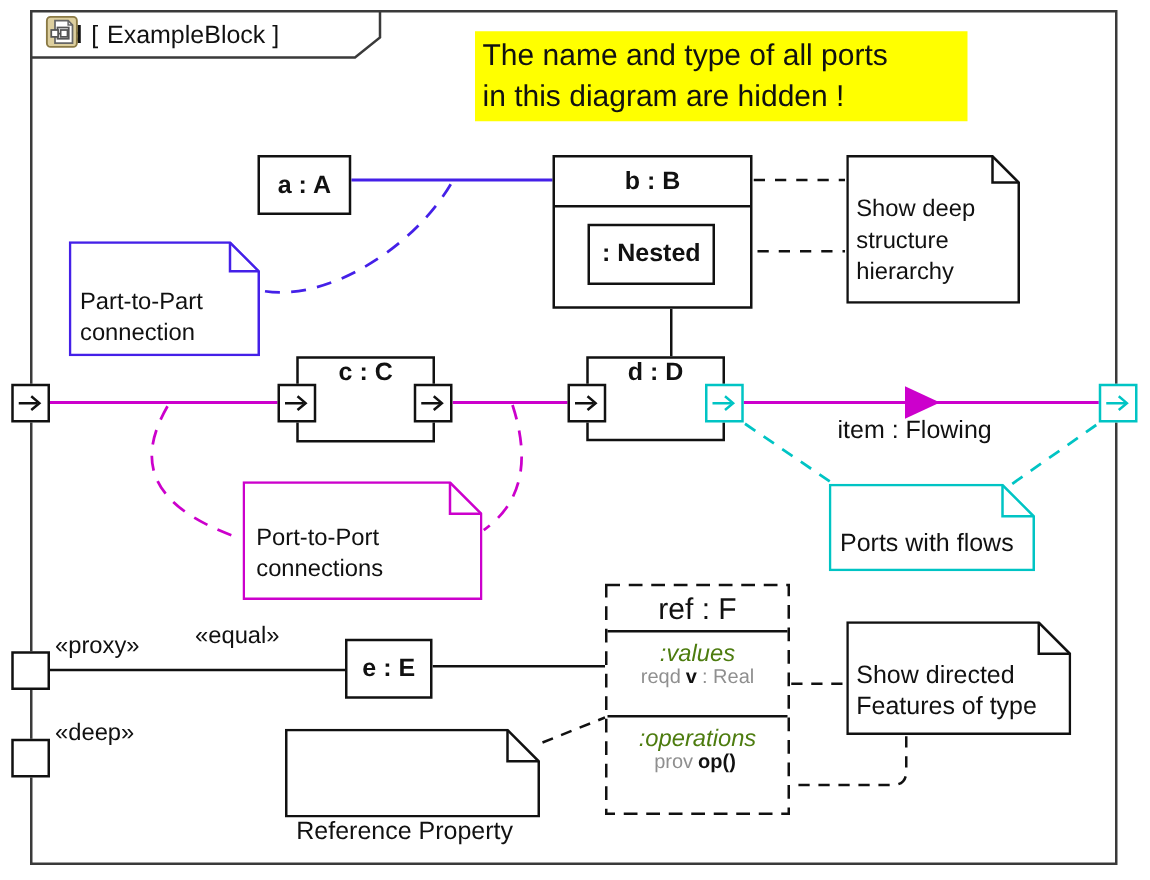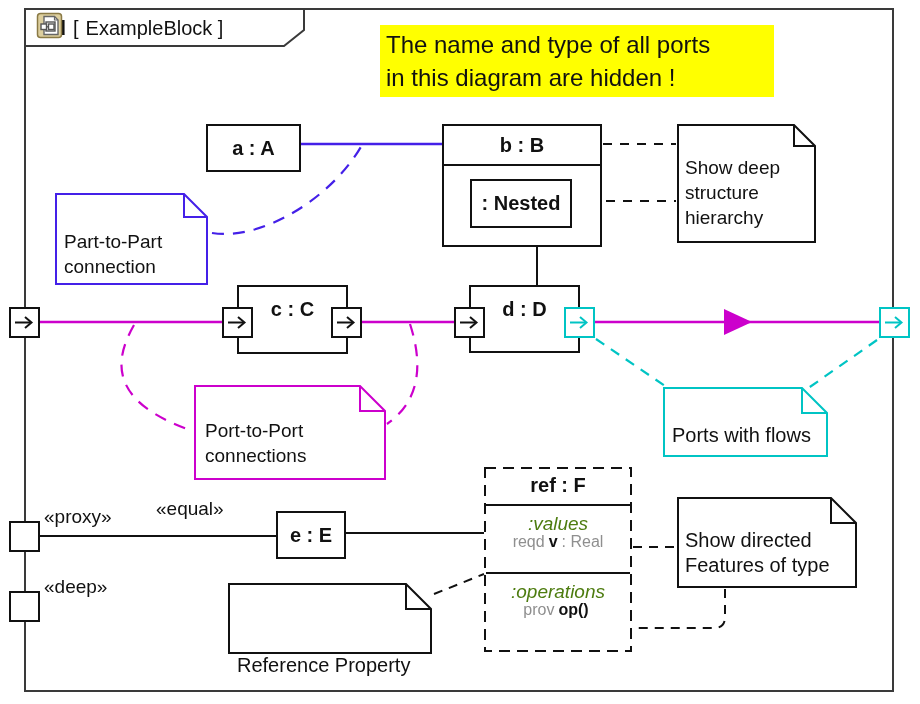--- a/index.html
+++ b/index.html
@@ -10,31 +10,31 @@
   .overlay{position:absolute;left:0;top:0;z-index:2;pointer-events:none;}
   .tab{position:absolute;left:24px;top:8px;width:282px;height:40px;z-index:4;}
   .tab svg{position:absolute;left:0;top:0;}
   .tab .row{position:absolute;left:12px;top:4px;height:32px;display:flex;align-items:center;gap:7px;font-size:20px;}
   .tab .kw{font-weight:bold;}
   .banner{position:absolute;left:380px;top:25px;width:382px;background:#ffff00;z-index:2;
           font-size:24px;line-height:33px;padding:3px 6px;}
   .blk{position:absolute;background:#fff;border:2px solid #111;box-sizing:border-box;
        font-weight:bold;font-size:20px;z-index:4;}
   .blk.center{display:flex;align-items:center;justify-content:center;}
-  .blk.toplab{text-align:center;padding-top:11px;}
+  .blk.toplab{text-align:center;padding-top:0;}
   .bhdr{height:38px;display:flex;align-items:center;justify-content:center;border-bottom:2px solid #111;}
   .note{position:absolute;z-index:3;}
   .note svg{position:absolute;left:0;top:0;}
   .note .ntext{position:absolute;font-size:19px;line-height:25px;color:#111;}
   .port{position:absolute;width:31px;height:31px;background:#fff;border:2px solid #111;
         box-sizing:border-box;z-index:6;display:flex;align-items:center;justify-content:center;}
   .port.cyan{border-color:#00c4c4;}
   .lbl{position:absolute;font-size:19px;z-index:3;white-space:nowrap;}
   .refbox{position:absolute;left:484px;top:467px;width:148px;height:185px;z-index:4;text-align:center;}
-  .refbox .title{position:absolute;top:7px;width:100%;font-weight:bold;font-size:20px;text-align:center;}
+  .refbox .title{position:absolute;top:7px;width:100%;font-weight:normal;font-size:24px;text-align:center;}
   .refbox .chead{position:absolute;width:100%;font-size:19px;font-style:italic;color:#4d7c0f;}
   .refbox .crow{position:absolute;width:100%;font-size:16px;color:#8f8f8f;}
   .refbox .crow .bname{color:#111;font-weight:bold;margin:0 4px;}
   .flowlbl{position:absolute;left:670px;top:333px;width:150px;font-size:20px;z-index:3;}
 </style>
 </head>
 <body>
 
 <div class="canvas">
 
@@ -89,21 +89,21 @@
       </svg>
       <span><span>ExampleBlock</span> <span>]</span></span>
     </div>
   </div>
 
   <div class="banner">
     <div>The name and type of all ports</div>
     <div>in this diagram are hidden !</div>
   </div>
 
-  <div class="blk center" style="left:206px;top:124px;width:95px;height:48px;">
+  <div class="blk center" style="left:206px;top:124px;width:75px;height:48px;">
     <span>a : A</span>
   </div>
 
   <div class="blk" style="left:442px;top:124px;width:160px;height:123px;">
     <div class="bhdr">
       <span>b : B</span>
     </div>
     <div class="blk center" style="left:26px;top:53px;width:102px;height:49px;">
       <span>: Nested</span>
     </div>
@@ -213,17 +213,18 @@
   </div>
 
   <div class="note" style="left:228px;top:583px;width:204px;height:71px;">
     <svg width="204" height="71">
       <path d="M1,1 H178 L203,26 V70 H1 Z" fill="#fff" stroke="#111" stroke-width="2"></path>
       <path d="M178,1 V26 H203" fill="none" stroke="#111" stroke-width="2"></path>
     </svg>
     <div class="ntext" style="left:9px;top:37px;width:195px;font-size:20px;margin-top:33px;">Reference Property</div>
   </div>
 
+  <div class="flowlbl">item : Flowing</div>
   <div class="lbl" style="left:44px;top:506px;">«proxy»</div>
   <div class="lbl" style="left:156px;top:498px;">«equal»</div>
   <div class="lbl" style="left:44px;top:576px;">«deep»</div>
 
 </div>
 
 </body></html>

